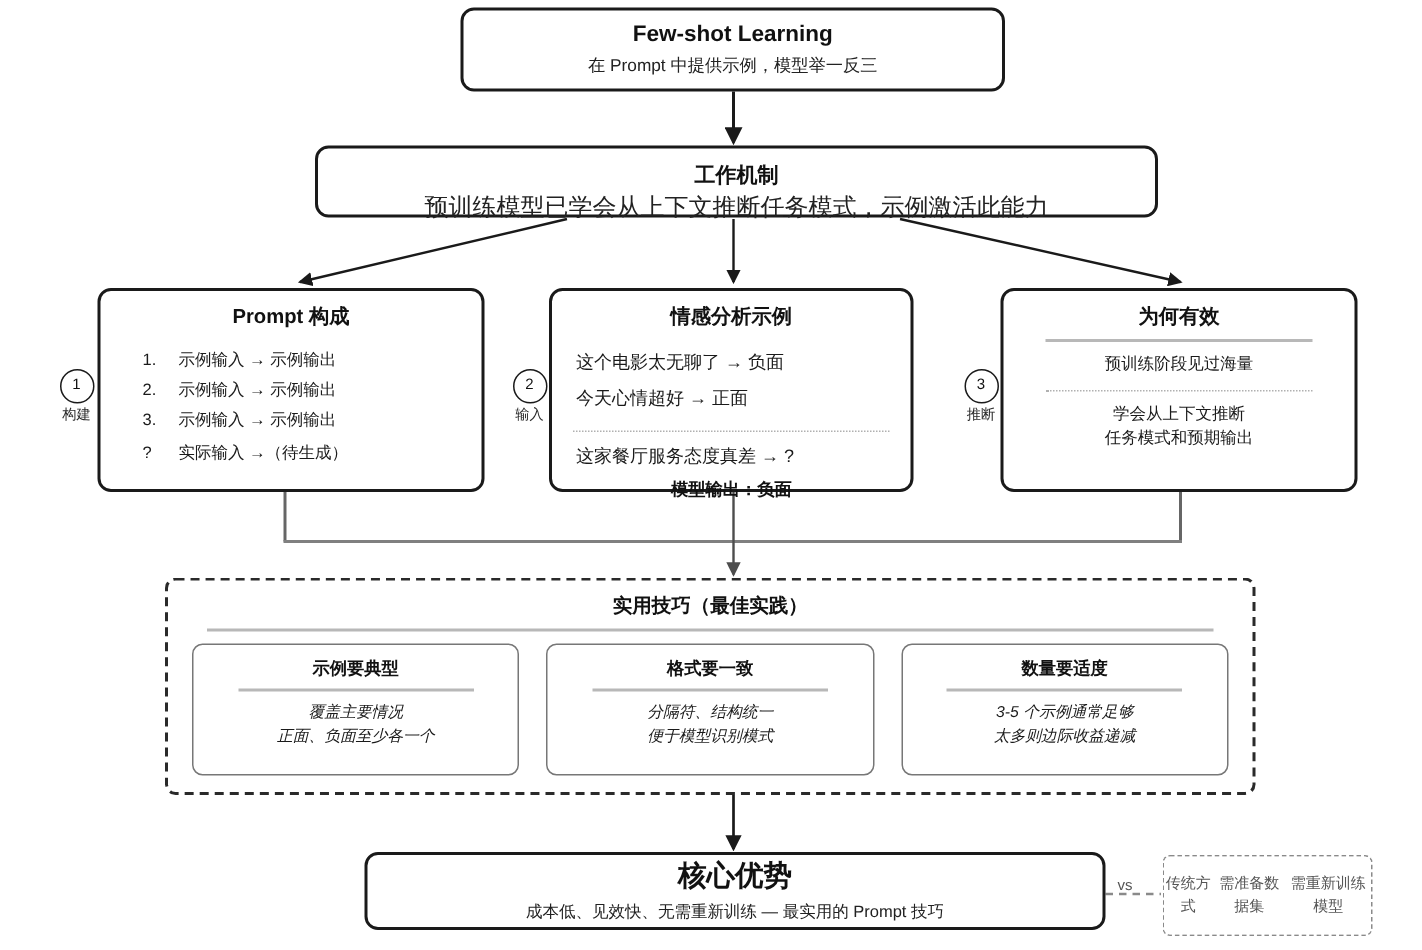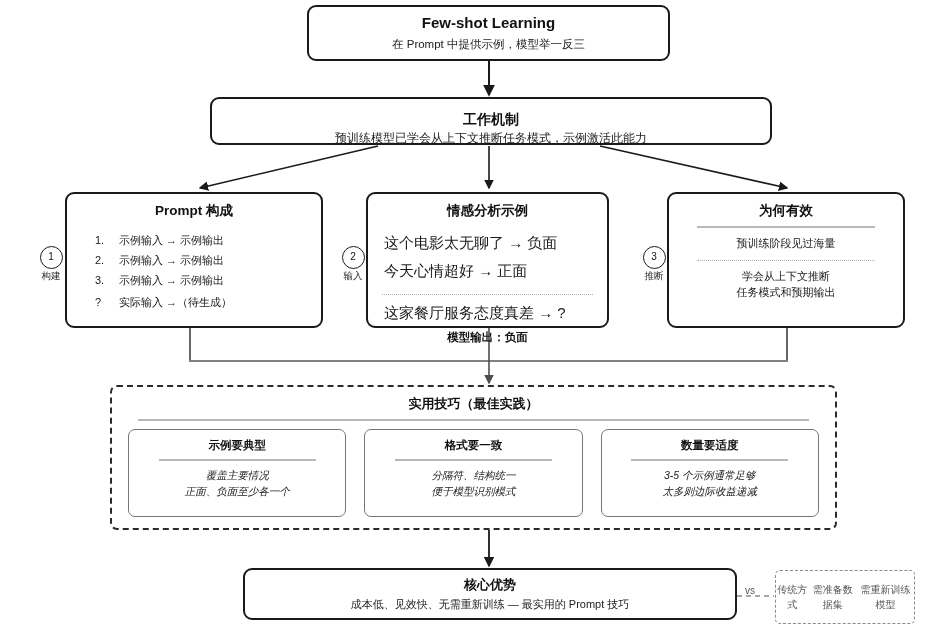--- a/index.html
+++ b/index.html
@@ -68,21 +68,21 @@
   }
   #node-root .title { font-size: 15px; margin-bottom: 5px; }
   #node-root .subtitle { font-size: 11.5px; }
 
   
   #node-mechanism {
     left: 210px; top: 97px;
     width: 562px; height: 48px;
   }
   #node-mechanism .title { font-size: 14px; margin-bottom: 3px; margin-top: 16px; }
-  #node-mechanism .subtitle { font-size: 12px; }
+  #node-mechanism .subtitle { font-size: 16px; }
 
   
   .col-node {
     top: 192px;
     height: 136px;
     padding: 9px 14px 10px 14px;
     justify-content: flex-start;
   }
   .col-node .title { font-size: 13.5px; }
   #node-prompt   { left: 65px;  width: 258px; }
@@ -99,21 +99,21 @@
   .ol li {
     display: flex;
     gap: 12px;
     margin-bottom: 7px;
     line-height: 1.2;
   }
   .ol li .idx { width: 12px; flex: none; text-align: left; }
   .ol li.gap { margin-top: 9px; }
 
   .ex-line {
-    font-size: 15px;
+    font-size: 12px;
     color: #1a1a1a;
     margin: 0 0 10px 2px;
     line-height: 1.2;
   }
   .dotted-sep {
     border-top: 1.5px dotted #b0b0b0;
     margin: 4px 0 9px 0;
     height: 0;
   }
   .ex-out {
@@ -208,21 +208,21 @@
     line-height: 1.5;
     font-style: italic;
   }
 
   
   #node-advantage {
     left: 243px; top: 568px;
     width: 494px; height: 52px;
     border-width: 2.5px;
   }
-  #node-advantage .title { font-size: 13px; margin-bottom: 4px; }
+  #node-advantage .title { font-size: 19px; margin-bottom: 4px; }
   #node-advantage .subtitle { font-size: 11px; }
 
   
   #vs-label {
     position: absolute;
     left: 745px; top: 585px;
     font-size: 10px;
     color: #555555;
     z-index: 4;
   }

